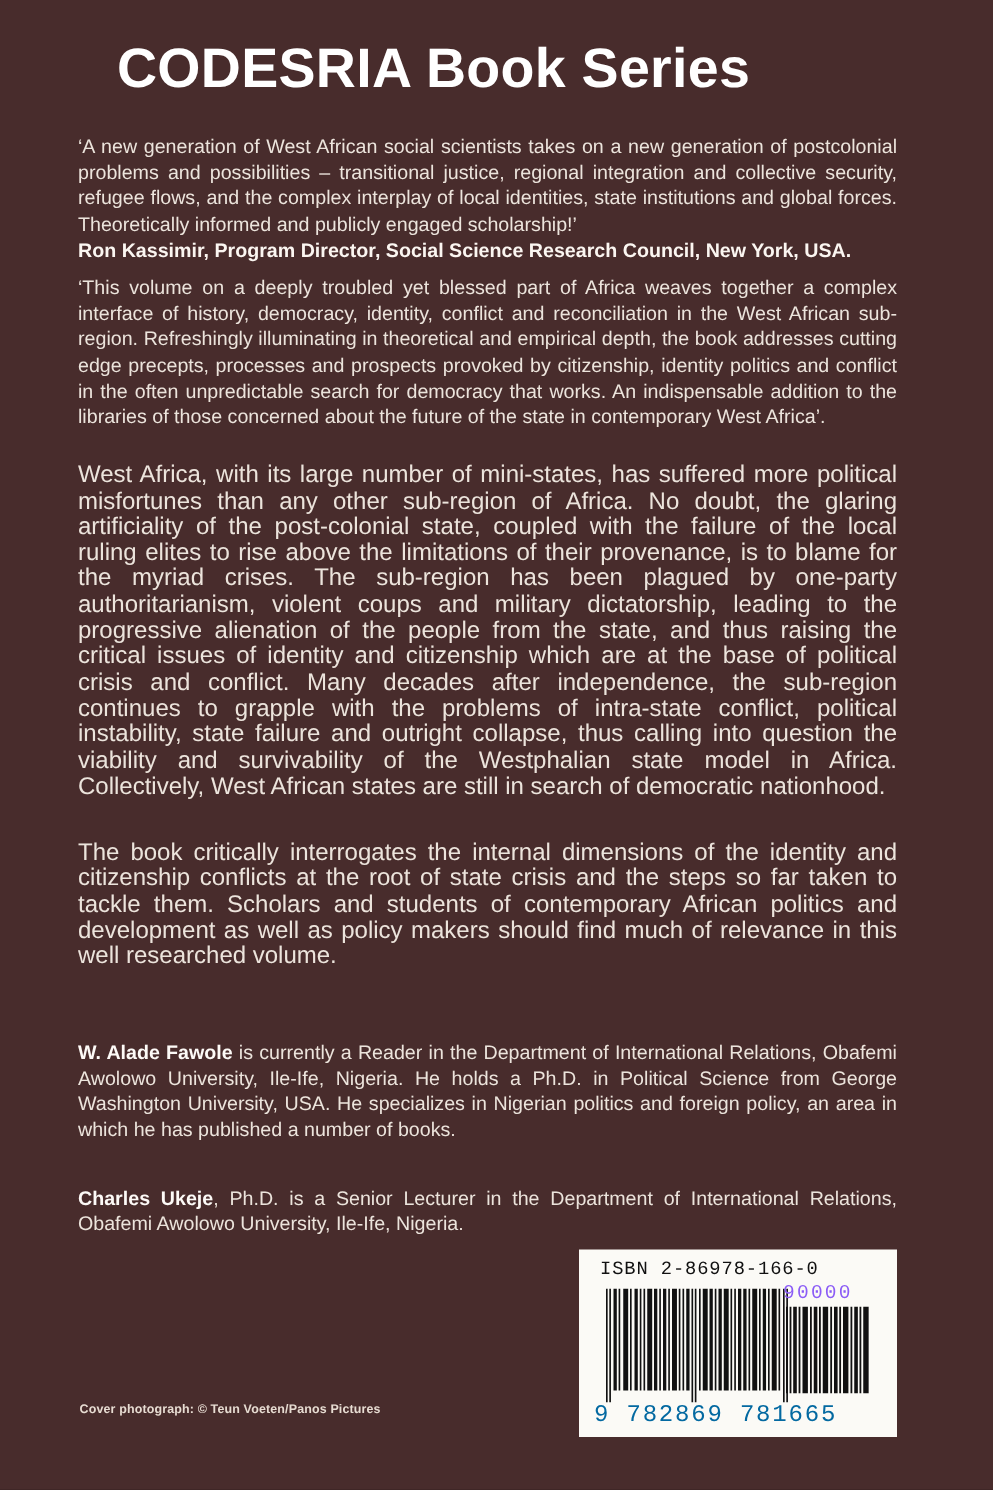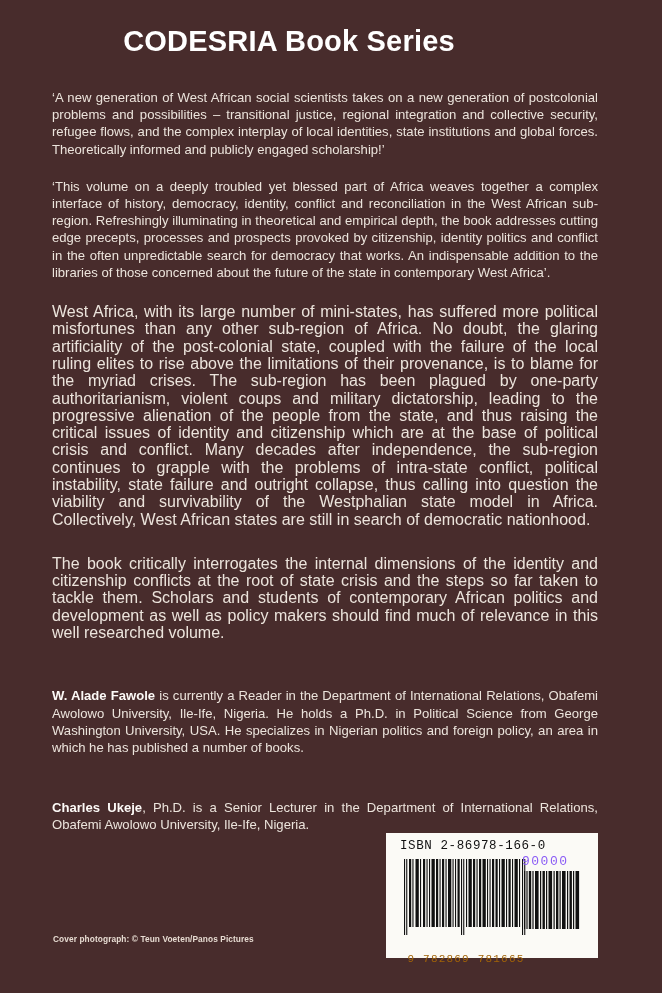--- a/index.html
+++ b/index.html
@@ -18,40 +18,40 @@
     overflow: hidden;
     box-sizing: border-box;
   }
   .series-title {
     position: absolute;
     top: 25px;
     left: 0;
     width: 578px;
     text-align: center;
     color: #ffffff;
-    font-size: 29px;
+    font-size: 37px;
     font-weight: bold;
     letter-spacing: 0.2px;
     font-family: "Liberation Sans", sans-serif;
   }
   .content {
     position: absolute;
     left: 52px;
     top: 89px;
     width: 546px;
   }
   .blurb {
     color: #ece4dc;
     font-size: 13.1px;
     line-height: 17.2px;
     text-align: justify;
     margin: 0 0 17px 0;
     font-family: "Liberation Sans", sans-serif;
   }
-  .blurb.tight { margin-bottom: 20px; }
+  .blurb.tight { margin-bottom: 8px; }
   .attrib {
     display: block;
     font-weight: bold;
     color: #fbf6f1;
     text-align: left;
   }
   .bodytext {
     color: #ece4dc;
     font-size: 16px;
     line-height: 17.3px;
@@ -101,25 +101,24 @@
     width: 124px;
     height: 76px;
     display: block;
   }
   .num-row {
     position: absolute;
     left: 10px;
     top: 101px;
     width: 140px;
     font-family: "Liberation Mono", "DejaVu Sans Mono", monospace;
-    font-size: 11px;
-    color: #a16207;
+    font-size: 16px;
+    color: #0369a1;
     letter-spacing: 1.2px;
     white-space: nowrap;
-    margin-top: 19px;
   }
   .addon-num {
     position: absolute;
     left: 136px;
     top: 21px;
     font-family: "Liberation Mono", "DejaVu Sans Mono", monospace;
     font-size: 13px;
     letter-spacing: 1.5px;
     color: #8b5cf6;
     white-space: nowrap;
@@ -147,33 +146,34 @@
 <body>
 
 <div class="cover">
 
   <div class="series-title">CODESRIA Book Series</div>
 
   <div class="content">
 
     <p class="blurb tight">
       <span>‘A new generation of West African social scientists takes on a new generation of postcolonial problems and possibilities – transitional justice, regional integration and collective security, refugee flows, and the complex interplay of local identities, state institutions and global forces. Theoretically informed and publicly engaged scholarship!’</span>
+      <span class="attrib">Ron Kassimir, Program Director, Social Science Research Council, New York, USA.</span>
     </p>
 
     <p class="blurb">
       <span>‘This volume on a deeply troubled yet blessed part of Africa weaves together a complex interface of history, democracy, identity, conflict and reconciliation in the West African sub-region. Refreshingly illuminating in theoretical and empirical depth, the book addresses cutting edge precepts, processes and prospects provoked by citizenship, identity politics and conflict in the often unpredictable search for democracy that works. An indispensable addition to the libraries of those concerned about the future of the state in contemporary West Africa’.</span>
     </p>
 
     <p class="bodytext gap-lg" style="margin-top:22px;">West Africa, with its large number of mini-states, has suffered more political misfortunes than any other sub-region of Africa. No doubt, the glaring artificiality of the post-colonial state, coupled with the failure of the local ruling elites to rise above the limitations of their provenance, is to blame for the myriad crises. The sub-region has been plagued by one-party authoritarianism, violent coups and military dictatorship, leading to the progressive alienation of the people from the state, and thus raising the critical issues of identity and citizenship which are at the base of political crisis and conflict. Many decades after independence, the sub-region continues to grapple with the problems of intra-state conflict, political instability, state failure and outright collapse, thus calling into question the viability and survivability of the Westphalian state model in Africa. Collectively, West African states are still in search of democratic nationhood.</p>
 
     <p class="bodytext gap-lg">The book critically interrogates the internal dimensions of the identity and citizenship conflicts at the root of state crisis and the steps so far taken to tackle them. Scholars and students of contemporary African politics and development as well as policy makers should find much of relevance in this well researched volume.</p>
 
     <p class="bio spacer-before-bio"><b class="name-strong">W. Alade Fawole</b><span> is currently a Reader in the Department of International Relations, Obafemi Awolowo University, Ile-Ife, Nigeria. He holds a Ph.D. in Political Science from George Washington University, USA. He specializes in Nigerian politics and foreign policy, an area in which he has published a number of books.</span></p>
 
-    <p class="bio" style="margin-top:42px;"><b class="name-strong">Charles Ukeje</b><span>, Ph.D. is a Senior Lecturer in the Department of International Relations, Obafemi Awolowo University, Ile-Ife, Nigeria.</span></p>
+    <p class="bio" style="margin-top:28px;"><b class="name-strong">Charles Ukeje</b><span>, Ph.D. is a Senior Lecturer in the Department of International Relations, Obafemi Awolowo University, Ile-Ife, Nigeria.</span></p>
 
   </div>
 
   <div class="barcode-box">
     <div class="isbn-text">ISBN 2-86978-166-0</div>
 
     <svg class="bars-main" viewBox="0 0 124 76" preserveAspectRatio="none">
       <rect x="0" y="0" width="1.1" height="76" fill="#111"></rect>
       <rect x="2.2" y="0" width="1.1" height="76" fill="#111"></rect>
       <rect x="5" y="0" width="2.2" height="68" fill="#111"></rect>

